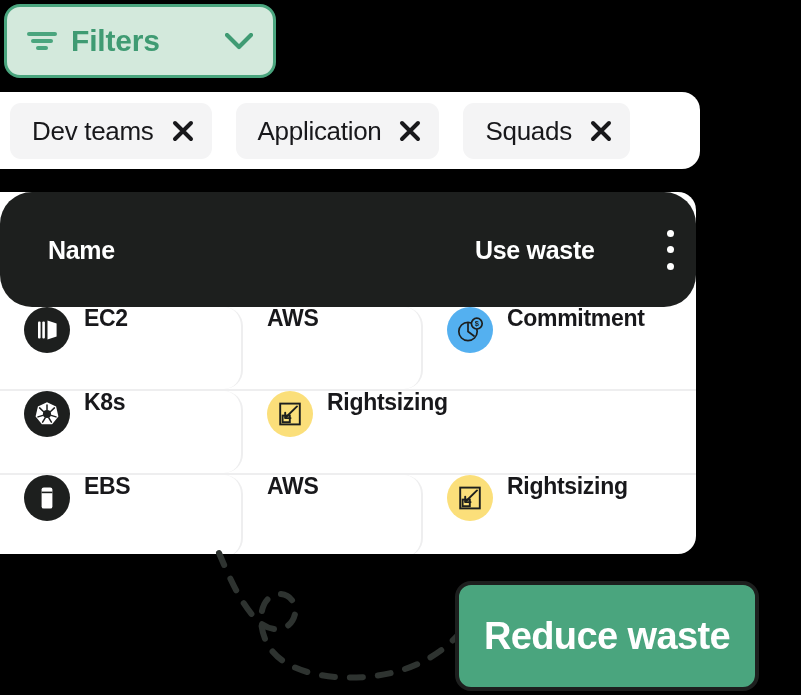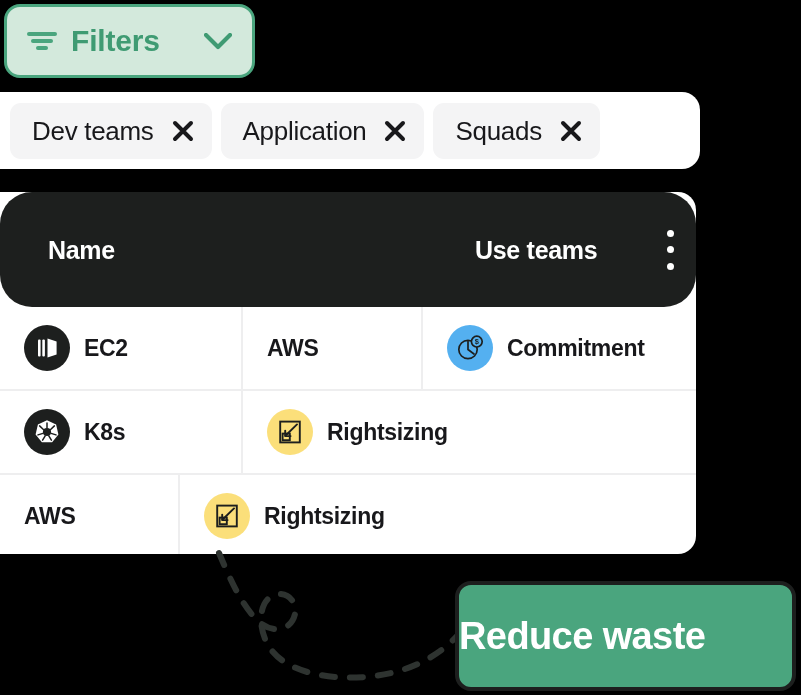--- a/index.html
+++ b/index.html
@@ -14,21 +14,21 @@
     overflow: hidden;
     font-family: "Liberation Sans", sans-serif;
     -webkit-font-smoothing: antialiased;
   }
 
   
   .filters-btn {
     position: absolute;
     left: 4px;
     top: 4px;
-    width: 251px;
+    width: 272px;
     height: 74px;
     box-sizing: border-box;
     background: #d3e9dc;
     border: 3px solid #4aa57e;
     border-radius: 16px;
     display: flex;
     align-items: center;
     gap: 14px;
     padding: 0 20px;
   }
@@ -61,21 +61,21 @@
     position: absolute;
     left: 0;
     top: 92px;
     width: 700px;
     height: 77px;
     background: #ffffff;
     border-radius: 0 18px 18px 0;
     display: flex;
     align-items: center;
     padding-left: 10px;
-    gap: 9px;
+    gap: 24px;
     box-sizing: border-box;
   }
   .chip {
     background: #f4f4f5;
     border-radius: 11px;
     height: 56px;
     display: flex;
     align-items: center;
     gap: 18px;
     padding: 0 18px 0 22px;
@@ -148,22 +148,22 @@
   .trow {
     height: 82px;
     display: flex;
     align-items: stretch;
     border-bottom: 2px solid #eeeeef;
     position: relative;
   }
   .trow:last-child { border-bottom: none; }
   .tcell {
     display: flex;
-    align-items: center;
-    box-sizing: border-box;
+    box-sizing: border-box;
+    border-radius: 19px;
   }
   .cell-name { width: 243px; padding-left: 24px; gap: 14px; border-right: 2px solid #eeeeef; }
   .cell-cost { width: 180px; padding-left: 24px; border-right: 2px solid #eeeeef; }
   .cell-use  { width: 256px; padding-left: 24px; gap: 14px; }
 
   .cell-text {
     font-size: 23px;
     font-weight: 700;
     color: #18181b;
     letter-spacing: -0.3px;
@@ -186,28 +186,29 @@
     width: 300px;
     height: 155px;
     pointer-events: none;
   }
 
   
   .reduce-btn {
     position: absolute;
     left: 455px;
     top: 581px;
-    width: 341px;
+    width: 304px;
     height: 110px;
     box-sizing: border-box;
     background: #4aa57e;
     border: 4px solid #1d1f1e;
     border-radius: 16px;
     display: flex;
     align-items: center;
+    justify-content: center;
   }
   .reduce-label {
     font-size: 38px;
     font-weight: 700;
     color: #ffffff;
     letter-spacing: -0.6px;
     line-height: 1;
   }
 </style>
 </head>
@@ -257,21 +258,21 @@
       </svg>
     </span>
   </div>
 
 </div>
 
 <div class="table-card">
 
   <div class="table-head">
     <span class="th th-name">Name</span>
-    <span class="th th-use">Use teams</span>
+    <span class="th th-use">Use waste</span>
     <span class="kebab">
       <span></span>
         <span></span>
         <span></span>
     </span>
   </div>
 
   <div class="trow">
     <div class="tcell cell-name">
       <span class="badge-icon">
@@ -329,20 +330,30 @@
           <rect x="15.6" y="24.6" width="7.2" height="6.6" fill="none" stroke="#1d1f1e" stroke-width="1.9"></rect>
           <path d="M30 15.4 L18.4 26.8" fill="none" stroke="#1d1f1e" stroke-width="1.9" stroke-linecap="round"></path>
           <path d="M18.2 21.6 L18.2 27.1 L23.6 27.1" fill="none" stroke="#1d1f1e" stroke-width="1.9" stroke-linecap="round" stroke-linejoin="round"></path>
         </svg>
       </span>
       <span class="cell-text">Rightsizing</span>
     </div>
   </div>
 
   <div class="trow">
+    <div class="tcell cell-name">
+      <span class="badge-icon">
+        <svg viewBox="0 0 46 46" width="46" height="46" aria-hidden="true">
+          <circle cx="23" cy="23" r="23" fill="#1d1f1e"></circle>
+          <path d="M17.6 14.6 Q17.6 12.4 19.8 12.4 L26.2 12.4 Q28.4 12.4 28.4 14.6 L28.4 31.4 Q28.4 33.6 26.2 33.6 L19.8 33.6 Q17.6 33.6 17.6 31.4 Z" fill="#ffffff"></path>
+          <path d="M17.6 17.4 L28.4 17.4" stroke="#1d1f1e" stroke-width="1.6"></path>
+        </svg>
+      </span>
+      <span class="cell-text">EBS</span>
+    </div>
     <div class="tcell cell-cost">
       <span class="cell-text">AWS</span>
     </div>
     <div class="tcell cell-use">
       <span class="badge-icon">
         <svg viewBox="0 0 46 46" width="46" height="46" aria-hidden="true">
           <circle cx="23" cy="23" r="23" fill="#fbdf7a"></circle>
           <rect x="13.2" y="12.6" width="19.6" height="20.8" fill="none" stroke="#1d1f1e" stroke-width="1.9"></rect>
           <rect x="15.6" y="24.6" width="7.2" height="6.6" fill="none" stroke="#1d1f1e" stroke-width="1.9"></rect>
           <path d="M30 15.4 L18.4 26.8" fill="none" stroke="#1d1f1e" stroke-width="1.9" stroke-linecap="round"></path>

